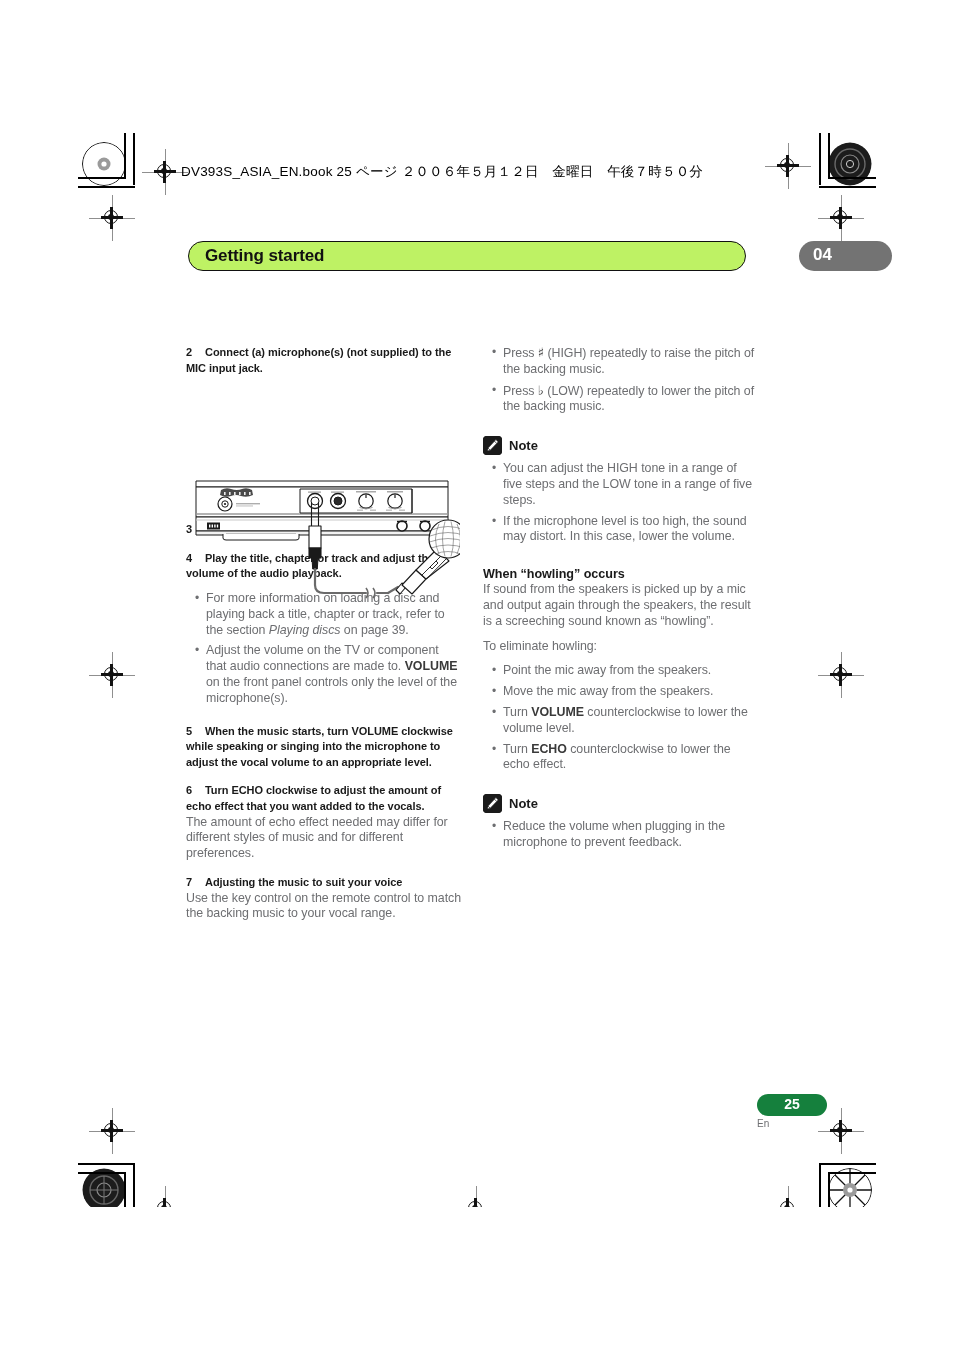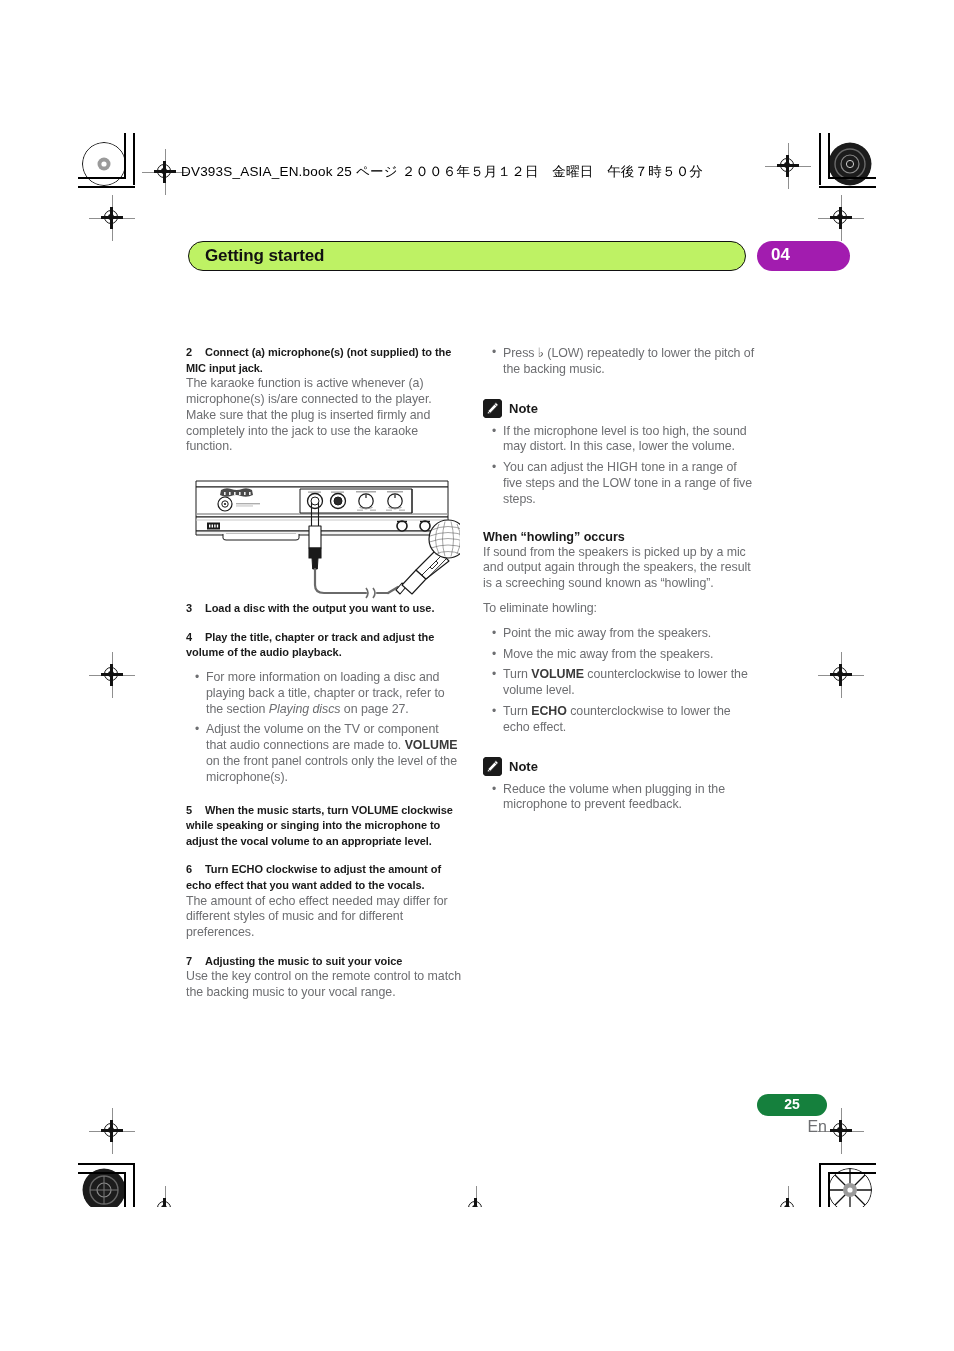--- a/index.html
+++ b/index.html
@@ -114,25 +114,25 @@
     position: absolute;
     left: 16px;
     top: 4px;
     font-size: 17px;
     font-weight: bold;
     color: #111;
     letter-spacing: -0.1px;
   }
   #chapter-tab {
     position: absolute;
-    left: 757px;
+    left: 799px;
     top: 241px;
     width: 93px;
     height: 30px;
-    background: #a21caf;
+    background: #737373;
     border-radius: 15px;
     box-sizing: border-box;
     text-align: center;
   }
   #chapter-tab .num {
     position: absolute;
     left: 14px;
     top: 4px;
     font-size: 17px;
     font-weight: bold;
@@ -264,22 +264,22 @@
     text-align: center;
     font-size: 14px;
     font-weight: bold;
     color: #fff;
   }
   #page-lang {
     position: absolute;
     left: 757px;
     top: 1118px;
     width: 70px;
-    text-align: right;
-    font-size: 16px;
+    text-align: left;
+    font-size: 10px;
     color: #6d6e71;
   }
 </style>
 </head>
 <body>
 
 <div id="page">
 
   <div>
 
@@ -452,36 +452,35 @@
   </div>
   <div id="chapter-tab">
     <div class="num">04</div>
   </div>
 
   <div class="column" id="col-left">
 
     <p class="h-step">
       <span class="n">2</span><span>Connect (a) microphone(s) (not supplied) to the MIC input jack.</span>
     </p>
-    <p class="body-text">The karaoke function is active whenever (a) microphone(s) is/are connected to the player. Make sure that the plug is inserted firmly and completely into the jack to use the karaoke function.</p>
 
     <div style="height:146px;"></div>
 
     <p class="h-step">
       <span class="n">3</span><span>Load a disc with the output you want to use.</span>
     </p>
 
     <div class="gap-m"></div>
 
     <p class="h-step">
       <span class="n">4</span><span>Play the title, chapter or track and adjust the volume of the audio playback.</span>
     </p>
     <div class="gap-s"></div>
     <ul class="bullets">
-      <li><span>For more information on loading a disc and playing back a title, chapter or track, refer to the section </span><i>Playing discs</i><span> on page 27.</span></li>
+      <li><span>For more information on loading a disc and playing back a title, chapter or track, refer to the section </span><i>Playing discs</i><span> on page 39.</span></li>
       <li><span>Adjust the volume on the TV or component that audio connections are made to. </span><b>VOLUME</b><span> on the front panel controls only the level of the microphone(s).</span></li>
     </ul>
 
     <div class="gap-l"></div>
 
     <p class="h-step">
       <span class="n">5</span><span>When the music starts, turn VOLUME clockwise while speaking or singing into the microphone to adjust the vocal volume to an appropriate level.</span>
     </p>
 
     <div class="gap-m"></div>
@@ -624,42 +623,43 @@
           <path d="M261 48.5 Q266 66 261 83.5"></path>
           <path d="M267 51 Q274 66 267 81"></path>
         </g>
       </g>
     </svg>
   </div>
 
   <div class="column" id="col-right">
 
     <ul class="bullets">
+      <li><span>Press </span><span class="music-sym">♯</span><span> (HIGH) repeatedly to raise the pitch of the backing music.</span></li>
       <li><span>Press </span><span class="music-sym">♭</span><span> (LOW) repeatedly to lower the pitch of the backing music.</span></li>
     </ul>
 
     <div class="gap-xl"></div>
 
     <div>
       <div class="note-head">
         <span class="note-icon">
           <svg width="19" height="19" viewBox="0 0 19 19">
             <rect x="0" y="0" width="19" height="19" rx="4" fill="#1a1a1a"></rect>
             <g fill="#ffffff" stroke="#1a1a1a" stroke-width="0.6">
               <path d="M12.9 3.6 L15.2 5.9 L7.2 14.2 L4.4 15.0 L5.1 12.1 Z"></path>
             </g>
             <path d="M11.4 5.1 L13.7 7.4" stroke="#1a1a1a" stroke-width="0.7" fill="none"></path>
             <path d="M5.1 12.1 L7.2 14.2" stroke="#1a1a1a" stroke-width="0.7" fill="none"></path>
           </svg>
         </span>
         <span class="note-label">Note</span>
       </div>
       <ul class="bullets">
+        <li>You can adjust the HIGH tone in a range of five steps and the LOW tone in a range of five steps.</li>
         <li>If the microphone level is too high, the sound may distort. In this case, lower the volume.</li>
-        <li>You can adjust the HIGH tone in a range of five steps and the LOW tone in a range of five steps.</li>
       </ul>
     </div>
 
     <div class="gap-xl"></div>
 
     <p class="h-sub">When “howling” occurs</p>
     <p class="body-text">If sound from the speakers is picked up by a mic and output again through the speakers, the result is a screeching sound known as “howling”.</p>
     <div class="gap-s"></div>
     <p class="body-text">To eliminate howling:</p>
     <div class="gap-s"></div>

